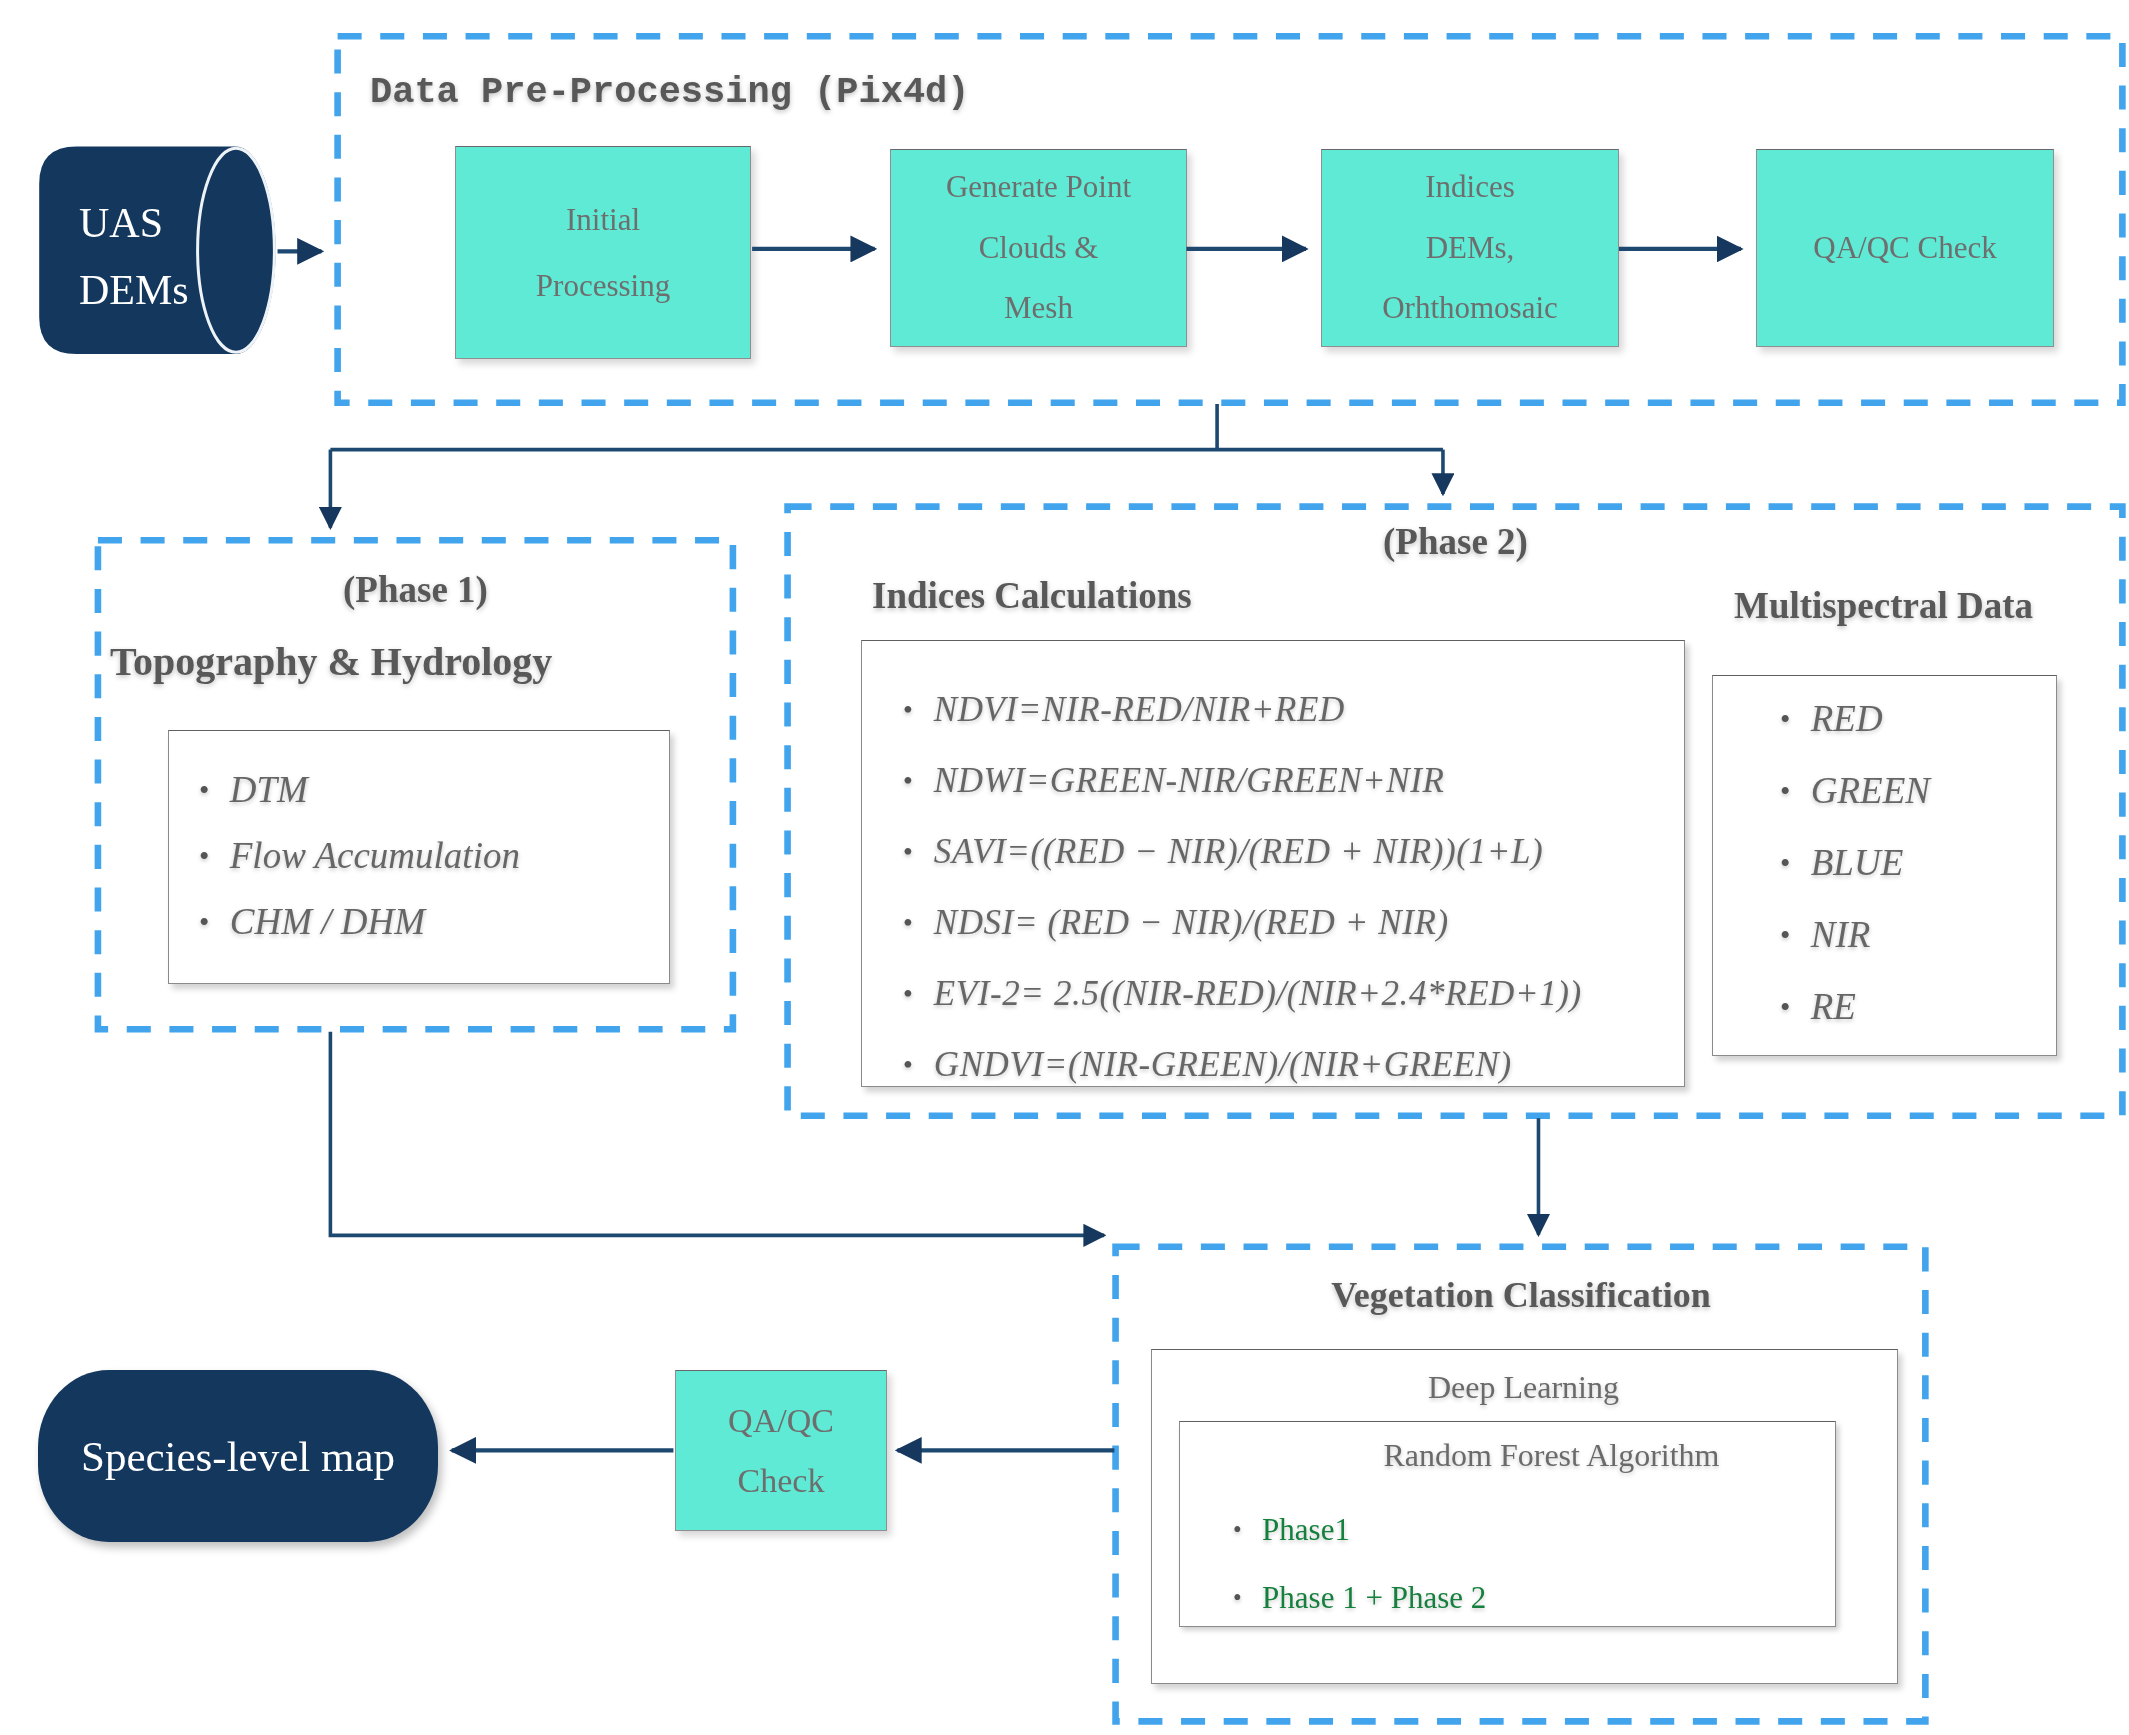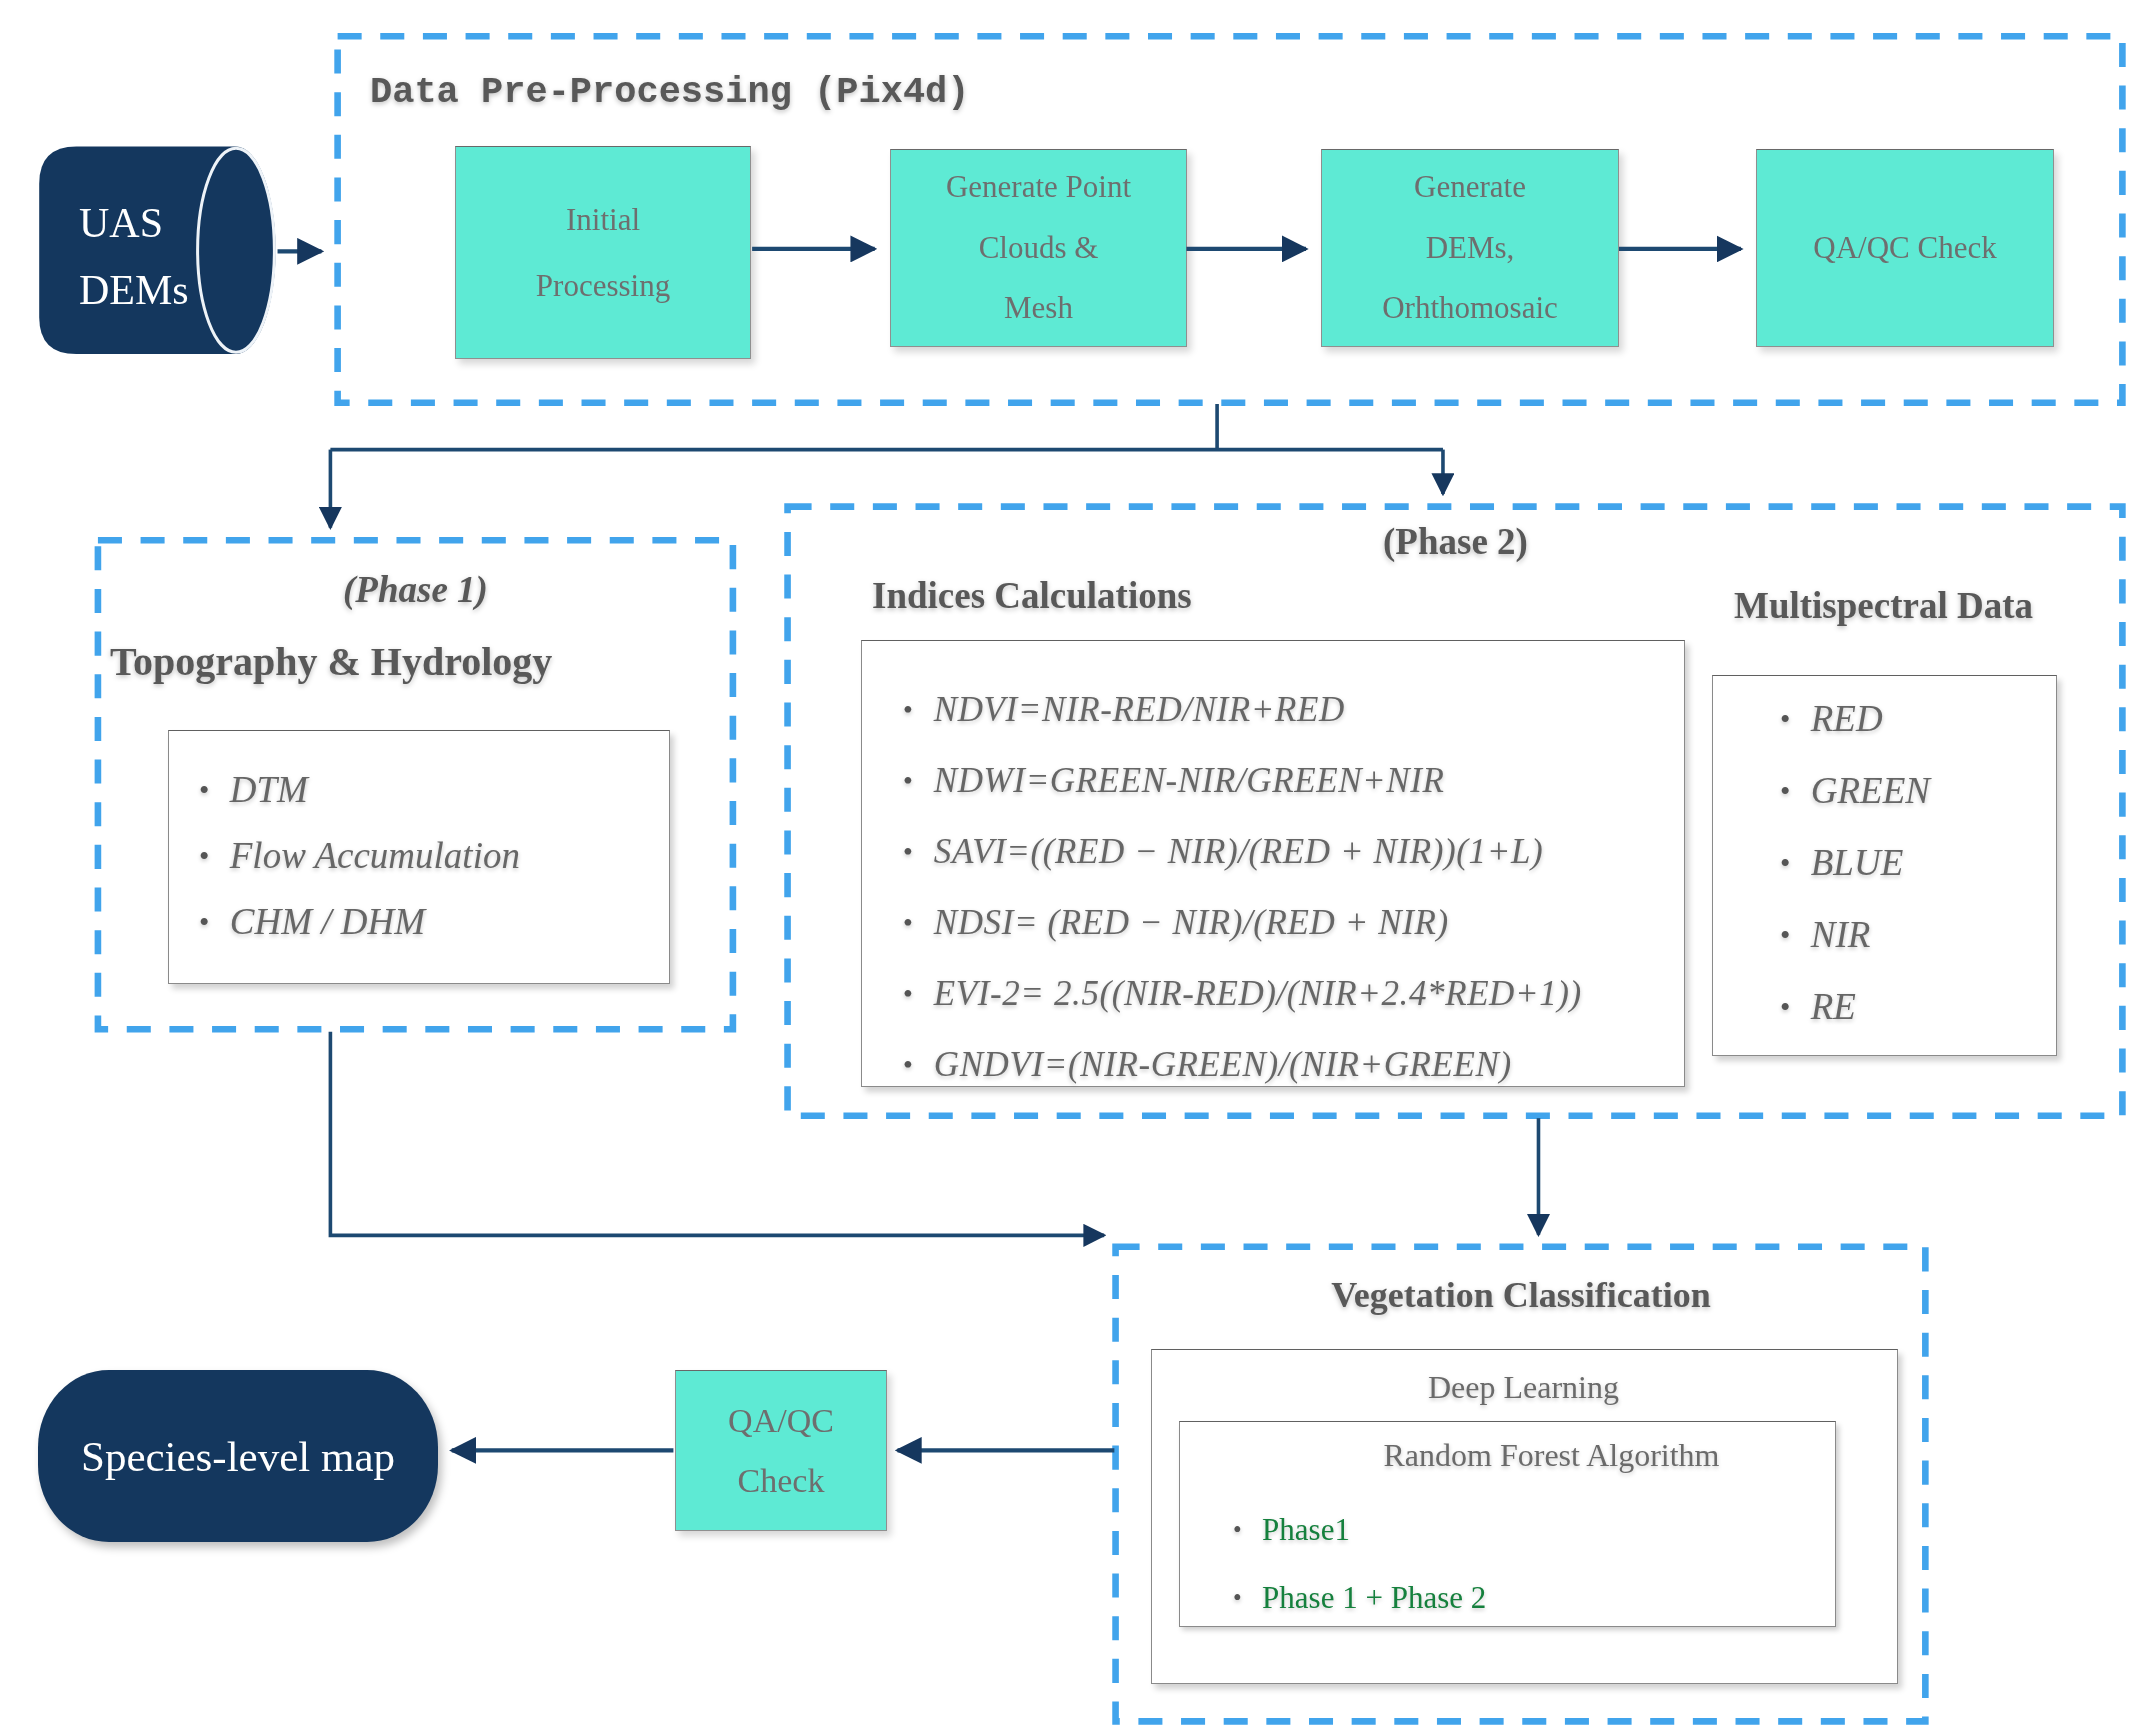--- a/index.html
+++ b/index.html
@@ -59,27 +59,27 @@
 
   <div class="heading" style="left:370px;top:71px;font-size:37px;font-family:Liberation Mono, monospace;">Data Pre-Processing (Pix4d)</div>
 
   <div class="wbox" style="left:455px;top:146px;width:294px;height:211px;font-size:31px;line-height:2.1;">Initial
 Processing</div>
 
   <div class="wbox" style="left:890px;top:149px;width:295px;height:196px;font-size:31px;line-height:1.95;">Generate Point
 Clouds &amp;
 Mesh</div>
 
-  <div class="wbox" style="left:1321px;top:149px;width:296px;height:196px;font-size:31px;line-height:1.95;">Generate
+  <div class="wbox" style="left:1321px;top:149px;width:296px;height:196px;font-size:31px;line-height:1.95;">Indices
 DEMs,
 Orhthomosaic</div>
 
   <div class="wbox" style="left:1756px;top:149px;width:296px;height:196px;font-size:31px;">QA/QC Check</div>
 
-  <div class="heading" style="left:98px;top:568px;width:635px;text-align:center;font-size:37px;font-style:italic;">(Phase 1)</div>
+  <div class="heading" style="left:98px;top:568px;width:635px;text-align:center;font-size:37px;">(Phase 1)</div>
   <div class="heading" style="left:110px;top:638px;font-size:40px;">Topography &amp; Hydrology</div>
 
   <div class="plainbox" style="left:168px;top:730px;width:500px;height:252px;"></div>
   <div class="blist italic shadowtext" style="left:199px;top:758px;font-size:37px;line-height:64px;">
     <div class="row">
         <span>DTM</span>
       </div>
     <div class="row">
         <span>Flow Accumulation</span>
       </div>

